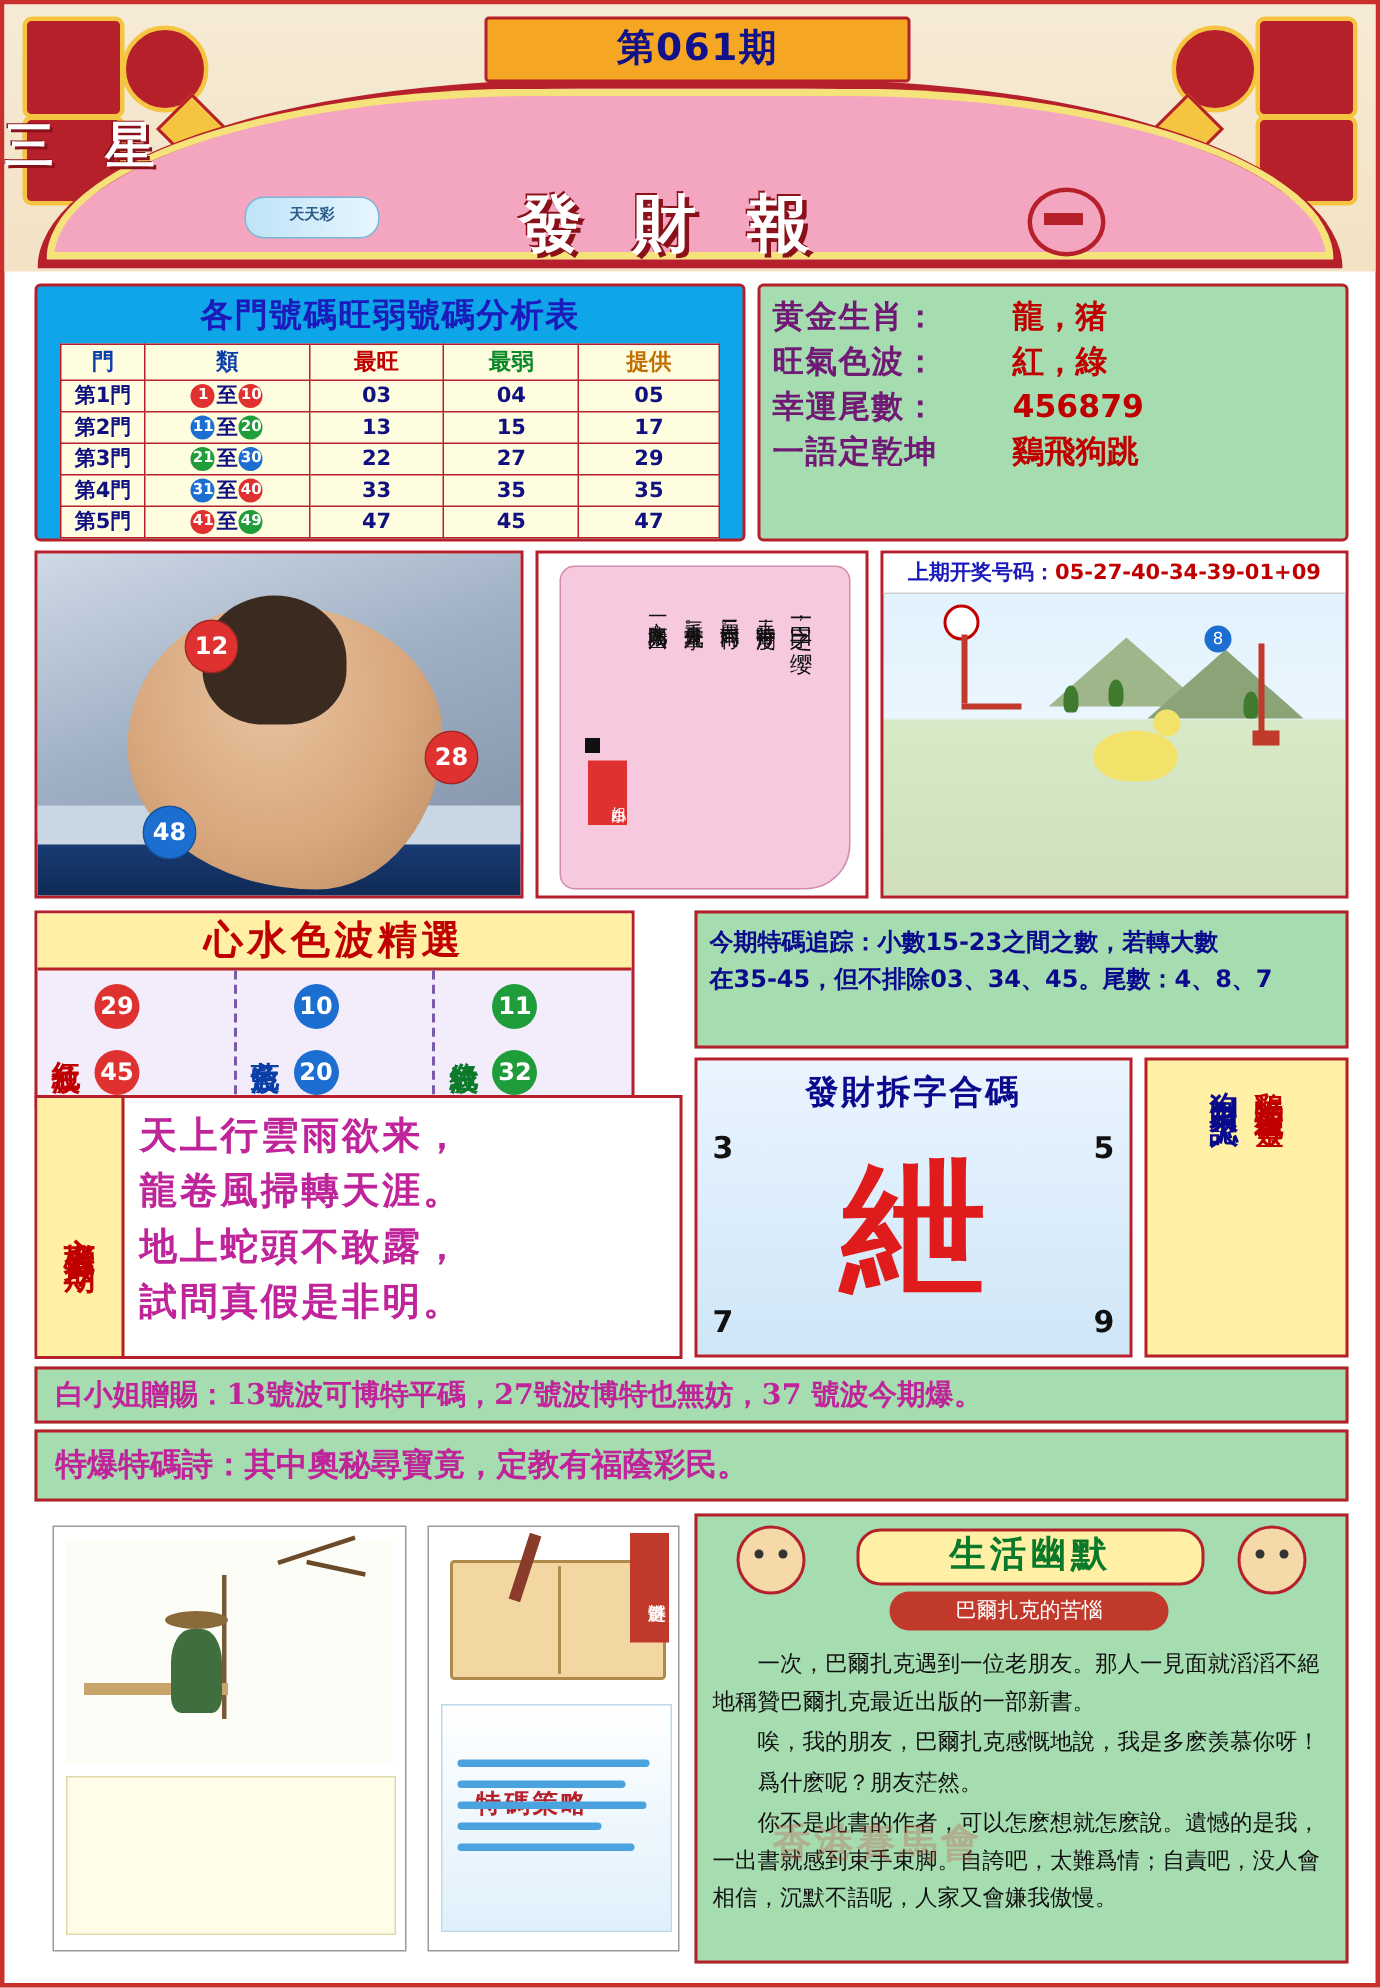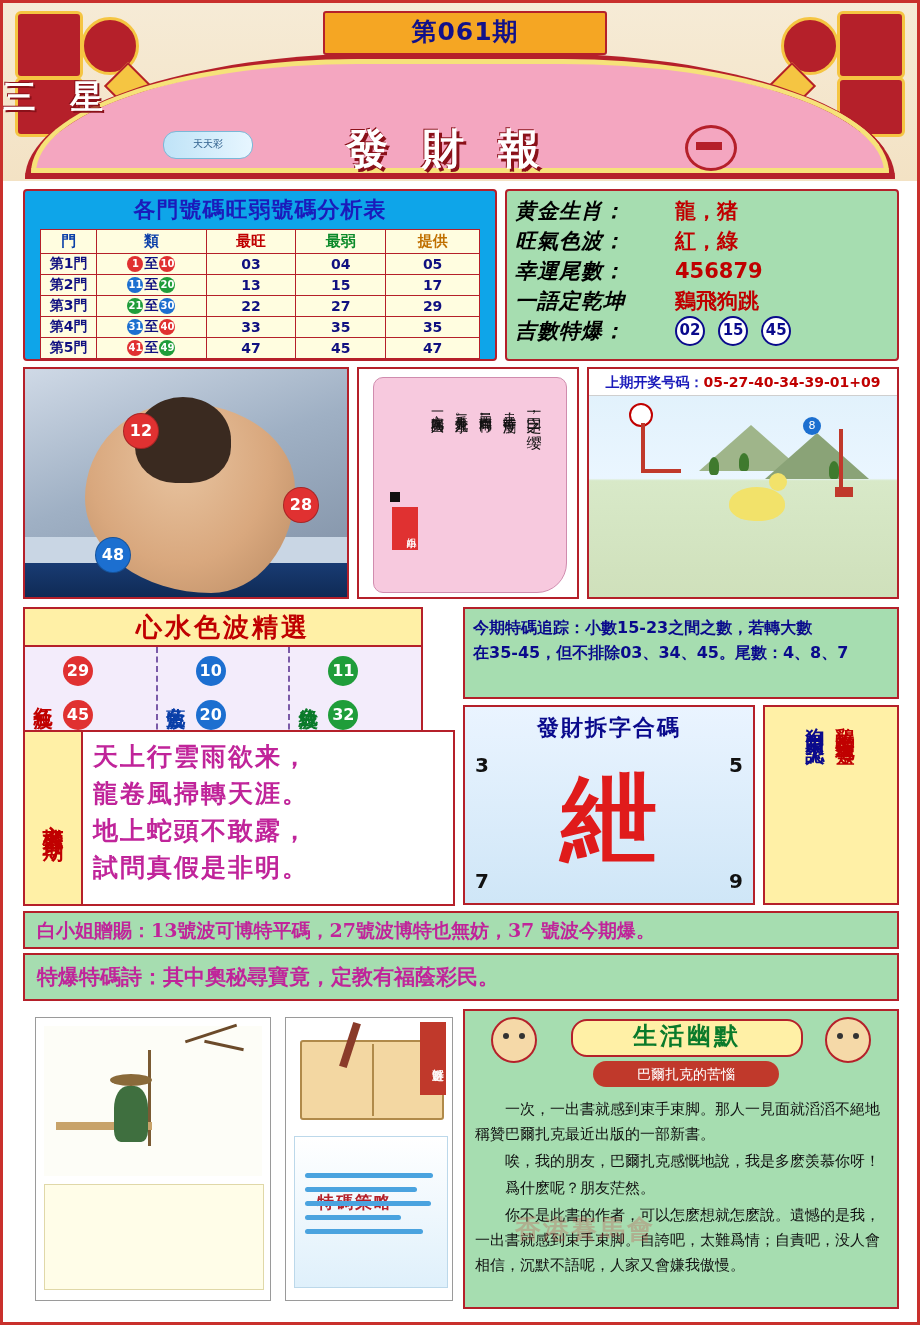--- a/index.html
+++ b/index.html
@@ -59,21 +59,21 @@
   .orn-r1{right:12px;top:8px;width:62px;height:62px;background:#b5202a;border:3px solid #f5c542;}
   .orn-r2{right:78px;top:14px;width:52px;height:52px;background:#b5202a;border:3px solid #f5c542;border-radius:50%;}
   .orn-r3{right:12px;top:74px;width:62px;height:54px;background:#b5202a;border:3px solid #f5c542;}
   .orn-knot{position:absolute;width:30px;height:30px;background:#f5c542;border:2px solid #b5202a;transform:rotate(45deg);}
   .knot-l{left:108px;top:66px;}
   .knot-r{right:108px;top:66px;}
   .logo-left{
     position:absolute;left:160px;top:128px;width:88px;height:26px;
     background:linear-gradient(90deg,#bfe3f7,#e7f6ff);
     border-radius:13px;border:1px solid #7ab8d8;
-    color:#2b5c8a;font-size:10px;text-align:center;line-height:24px;
+    color:#2b5c8a;font-size:10px;text-align:center;line-height:24px;font-weight:bold;
   }
   .logo-right{
     position:absolute;right:180px;top:122px;width:46px;height:40px;
     border:3px solid #b5202a;border-radius:50%;
     background:#f4a6c0;
   }
   .logo-right:after{
     content:"";position:absolute;left:8px;top:14px;width:26px;height:8px;background:#b5202a;
   }
 
@@ -113,21 +113,21 @@
   .b-green{background:#1f9d3a;}
 
   
   .sec-gold{
     position:absolute;left:502px;top:186px;width:394px;height:172px;
     background:#a6ddb0;border:2px solid #b5202a;border-radius:4px;
     box-sizing:border-box;padding:5px 8px;
   }
   .gold-row{display:flex;align-items:center;height:30px;}
   .gold-label{
-    width:160px;font-size:21px;font-weight:bold;color:#000000;letter-spacing:1px;font-style:italic;
+    width:160px;font-size:21px;font-weight:bold;color:#701a75;letter-spacing:1px;
   }
   .gold-val{font-size:21px;font-weight:bold;color:#c00000;}
   .nb{
     display:inline-block;width:26px;height:26px;line-height:24px;border-radius:50%;
     border:2px solid #0a0a8c;color:#0a0a8c;background:#fff;
     text-align:center;font-size:15px;font-weight:bold;margin-right:8px;
   }
 
   
   .photo{
@@ -493,28 +493,20 @@
       <div class="gold-val">紅，綠</div>
     </div>
     <div class="gold-row">
       <div class="gold-label">幸運尾數：</div>
       <div class="gold-val">456879</div>
     </div>
     <div class="gold-row">
       <div class="gold-label">一語定乾坤</div>
       <div class="gold-val">鷄飛狗跳</div>
     </div>
-    <div class="gold-row">
-      <div class="gold-label">吉數特爆：</div>
-      <div>
-        <span class="nb">02</span>
-        <span class="nb">15</span>
-        <span class="nb">45</span>
-      </div>
-    </div>
   </div>
 
   <div class="photo">
     <div class="bed"></div>
     <div class="mat"></div>
     <div class="girl"></div>
     <div class="hair"></div>
     <div class="pball pb12">12</div>
     <div class="pball pb28">28</div>
     <div class="pball pb48">48</div>
@@ -637,20 +629,20 @@
     </div>
   </div>
 
   <div class="humor">
     <div class="face l"></div>
     <div class="face r"></div>
     <div class="humor-title">生活幽默</div>
     <div class="humor-sub">巴爾扎克的苦惱</div>
     <div class="humor-body">
       <div class="watermark">香港賽馬會</div>
-      <p>一次，一出書就感到束手束脚。那人一見面就滔滔不絕地稱贊巴爾扎克最近出版的一部新書。</p>
+      <p>一次，巴爾扎克遇到一位老朋友。那人一見面就滔滔不絕地稱贊巴爾扎克最近出版的一部新書。</p>
       <p>唉，我的朋友，巴爾扎克感慨地說，我是多麽羡慕你呀！</p>
       <p>爲什麽呢？朋友茫然。</p>
       <p>你不是此書的作者，可以怎麽想就怎麽說。遺憾的是我，一出書就感到束手束脚。自誇吧，太難爲情；自責吧，没人會相信，沉默不語呢，人家又會嫌我傲慢。</p>
     </div>
   </div>
 
 </div>
 
 </body></html>

